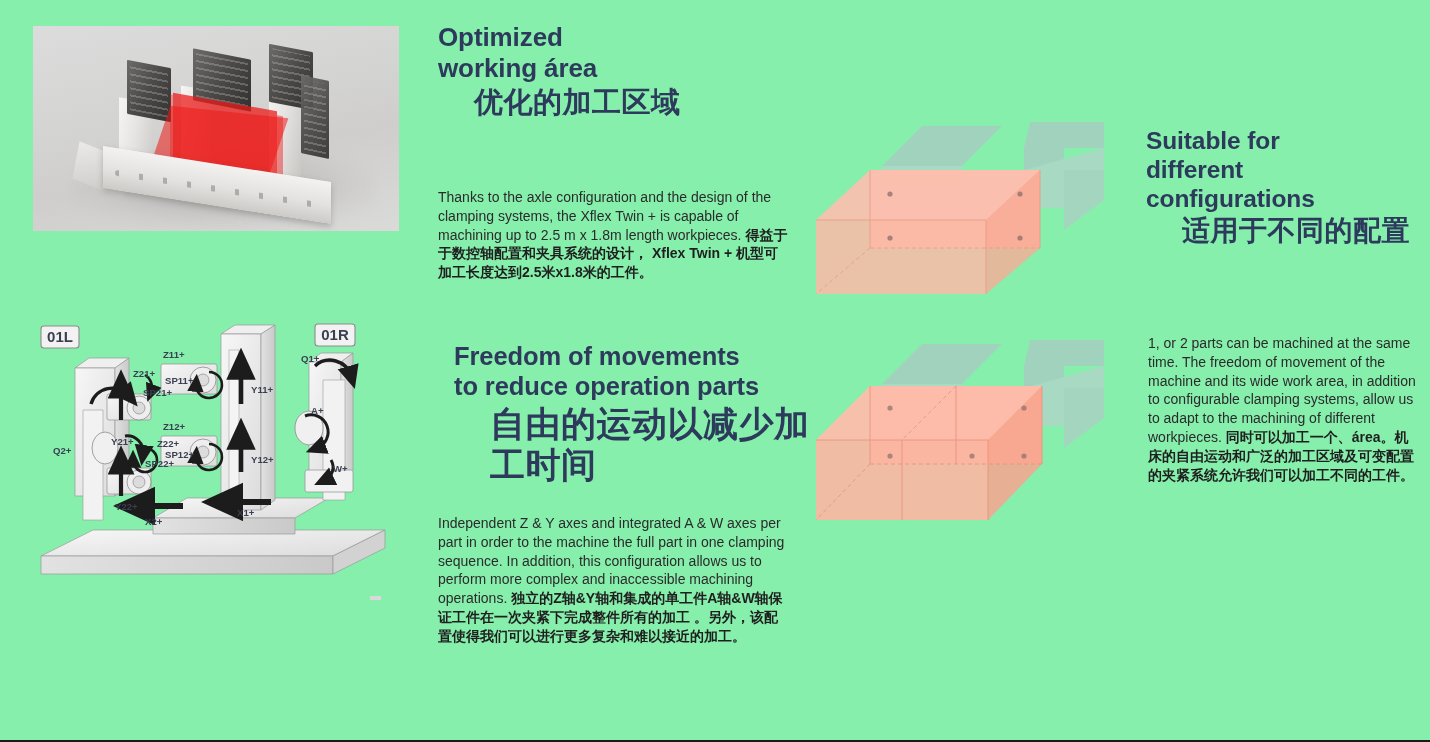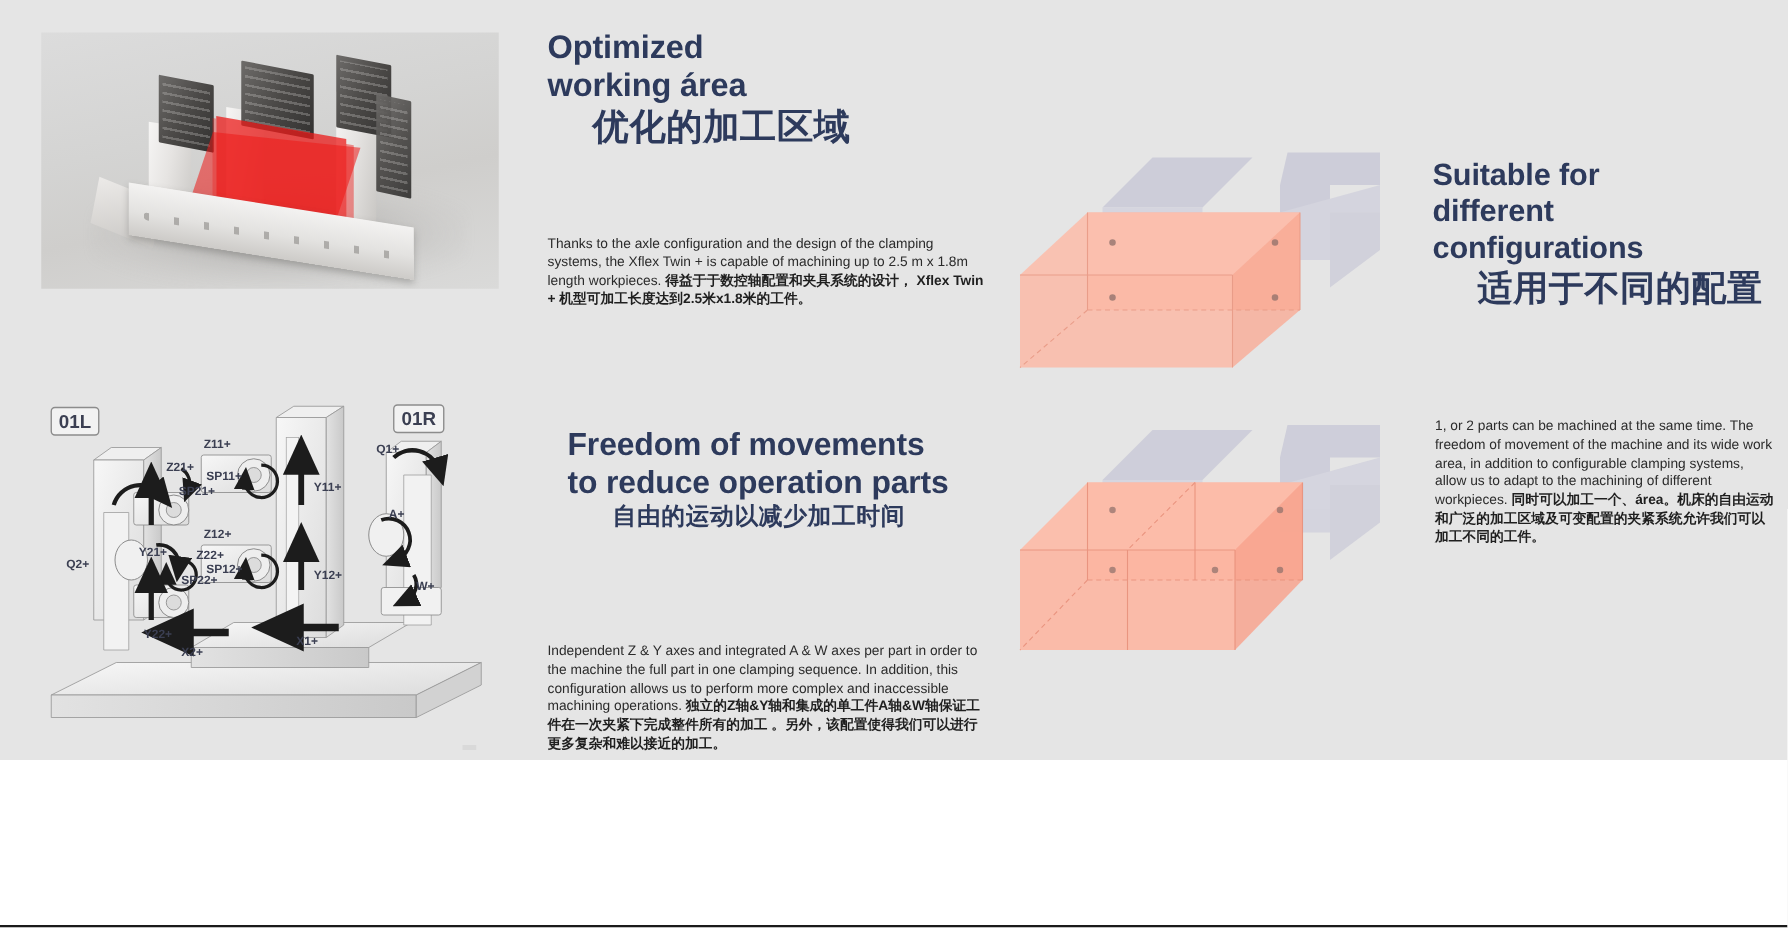--- a/index.html
+++ b/index.html
@@ -12,22 +12,22 @@
     height: 742px;
     position: relative;
     overflow: hidden;
     font-family: "Liberation Sans", "DejaVu Sans", sans-serif;
     color: #262626;
   }
   .slide {
     position: absolute;
     left: 0; top: 0;
     width: 1430px;
-    height: 608px;
-    background: #e5e5e5;
+    height: 742px;
+    background: #86efac;
   }
   .bottom-rule {
     position: absolute;
     left: 0;
     top: 740px;
     width: 1430px;
     height: 2px;
     background: #1a1a1a;
   }
 
@@ -39,29 +39,29 @@
     line-height: 1.19;
     letter-spacing: -0.1px;
   }
   .heading .en { display: block; }
   .heading .zh { display: block; letter-spacing: 0.5px; margin-left: 36px; }
 
   #heading-optimized { left: 438px; top: 22px; width: 360px; font-size: 26px; }
   #heading-optimized .zh { font-size: 29px; margin-top: 1px; }
 
   #heading-freedom { left: 454px; top: 341px; width: 360px; font-size: 25.5px; }
-  #heading-freedom .zh { font-size: 19px; margin-top: 1px; }
+  #heading-freedom .zh { font-size: 35px; margin-top: 1px; }
 
   #heading-suitable { left: 1146px; top: 126px; width: 290px; font-size: 24.5px; }
   #heading-suitable .zh { font-size: 28px; margin-top: 1px; }
 
   
   .body-text {
     position: absolute;
-    font-size: 11px;
+    font-size: 14px;
     line-height: 1.345;
     color: #2b2b2b;
   }
   .body-text .zh {
     font-weight: 600;
     color: #1f1f1f;
   }
   #body-optimized { left: 438px; top: 188px; width: 352px; }
   #body-freedom   { left: 438px; top: 514px; width: 352px; }
   #body-suitable  { left: 1148px; top: 334px; width: 274px; }

